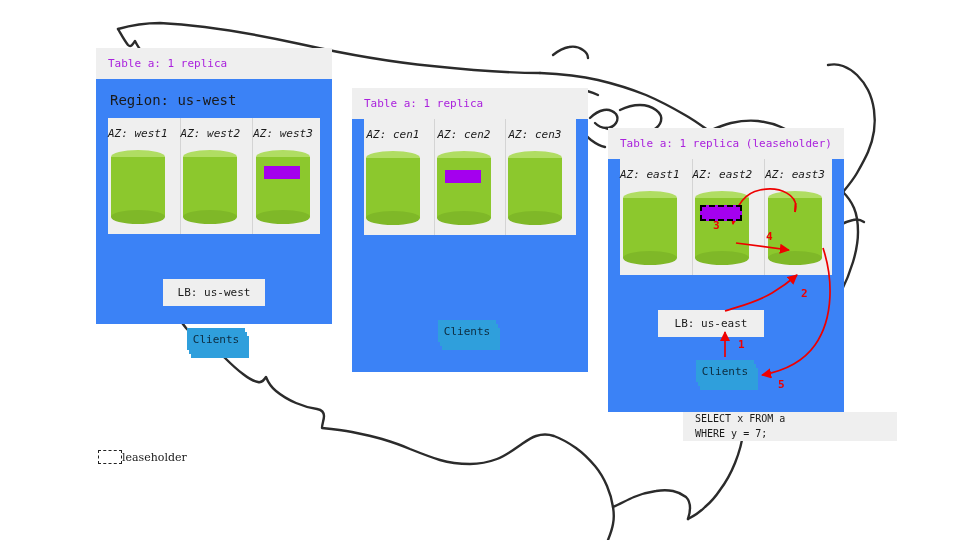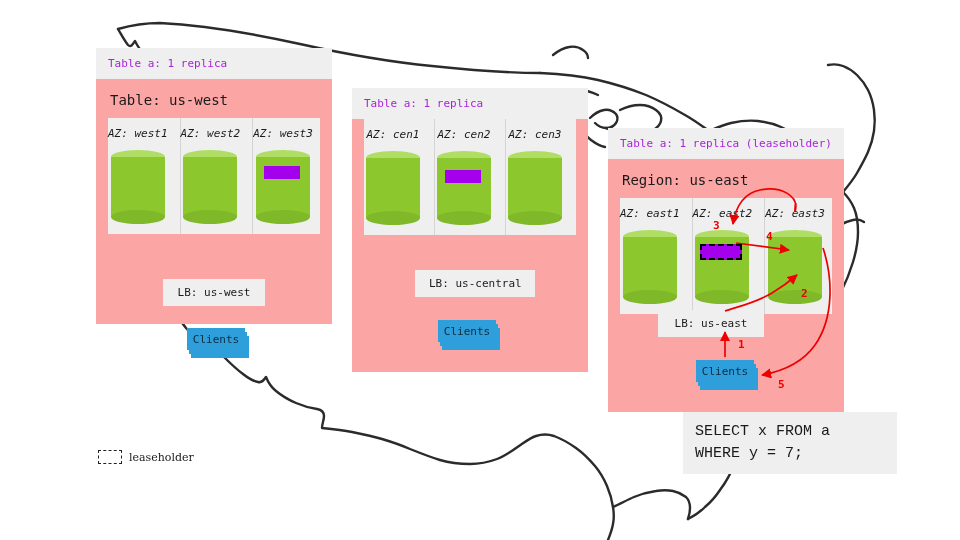--- a/index.html
+++ b/index.html
@@ -7,21 +7,21 @@
     width:960px;height:540px;background:#ffffff;overflow:hidden;
     font-family:"DejaVu Sans Mono","Liberation Mono",monospace;
     position:relative;
   }
   #stage{position:absolute;inset:0;width:960px;height:540px;}
 
   
   #map{position:absolute;left:0;top:0;width:960px;height:540px;pointer-events:none;}
 
   
-  .region{position:absolute;background:#fca5a5;}
+  .region{position:absolute;background:#3b82f6;}
   .region .hdr{
     background:#efefef;color:#aa22dd;
     font-size:11px;line-height:1;
     padding:10px 12px 10px 12px;
     white-space:nowrap;
   }
   .region .rtitle{
     color:#1a1a1a;font-size:14px;
     padding:13px 0 10px 14px;white-space:nowrap;
   }
@@ -45,25 +45,25 @@
 
   
   .clients{position:absolute;width:60px;height:24px;}
   .clients .card{position:absolute;background:#2f9fdc;}
   .clients .c3{left:4px;top:8px;width:58px;height:22px;}
   .clients .c2{left:2px;top:4px;width:58px;height:22px;}
   .clients .c1{left:0px;top:0px;width:58px;height:22px;
                color:#0d2b3e;font-size:11px;display:flex;align-items:center;justify-content:center;}
 
   
-  .sqlbox{position:absolute;background:#efefef;color:#1a1a1a;font-size:15px;
-          line-height:1.45;padding:9px 12px;white-space:pre;font-family:Liberation Mono, monospace;}
-
-  
-  .legend{position:absolute;display:flex;align-items:center;gap:7px;}
+  .sqlbox{position:absolute;background:#efefef;color:#1a1a1a;font-size:10px;
+          line-height:1.45;padding:0 12px;white-space:pre;}
+
+  
+  .legend{position:absolute;display:flex;align-items:center;}
   .legend .swatch{width:22px;height:12px;border:1.6px dashed #222;background:transparent;}
   .legend .ltext{font-size:11px;color:#1a1a1a;font-family:"DejaVu Serif","Liberation Serif",serif;}
 
   
   #arrows{position:absolute;left:0;top:0;width:960px;height:540px;pointer-events:none;}
   .anum{position:absolute;color:#ee0000;font-size:11px;font-weight:bold;}
 </style>
 </head>
 <body>
 
@@ -141,21 +141,21 @@
                C586,52 588,55 588,58"></path>
 
       <path d="M555,95 C562,92 570,90 578,90 C585,90 592,92 598,95"></path>
 
       <path name="ne" d="M838,226 C843,223 848,221 853,220 C857,219 861,220 864,222"></path>
     </g>
   </svg>
 
   <div class="region" style="left:96px;top:48px;width:236px;height:276px;">
     <div class="hdr">Table a: 1 replica</div>
-    <div class="rtitle">Table: us-west</div>
+    <div class="rtitle">Region: us-west</div>
     <div class="azrow" style="height:116px;">
       <div class="az">
         <div class="azlabel">AZ: west1</div>
         <div class="cyl" style="width:54px;height:74px;">
           <div class="top"></div>
           <div class="body"></div>
           <div class="bot"></div>
         </div>
       </div>
       <div class="az">
@@ -206,31 +206,29 @@
       </div>
       <div class="az">
         <div class="azlabel">AZ: cen3</div>
         <div class="cyl" style="width:54px;height:74px;">
           <div class="top"></div>
           <div class="body"></div>
           <div class="bot"></div>
         </div>
       </div>
     </div>
-    <div class="lb" style="left:63px;top:182px;width:92px;">LB: us-central</div>
     <div class="clients" style="left:86px;top:232px;">
       <div class="card c3"></div>
       <div class="card c2"></div>
       <div class="card c1">Clients</div>
     </div>
   </div>
 
   <div class="region" style="left:608px;top:128px;width:236px;height:284px;">
     <div class="hdr">Table a: 1 replica (leaseholder)</div>
-    <div class="rtitle">Region: us-east</div>
     <div class="azrow" style="height:116px;">
       <div class="az">
         <div class="azlabel">AZ: east1</div>
         <div class="cyl" style="width:54px;height:74px;">
           <div class="top"></div>
           <div class="body"></div>
           <div class="bot"></div>
         </div>
       </div>
       <div class="az">

